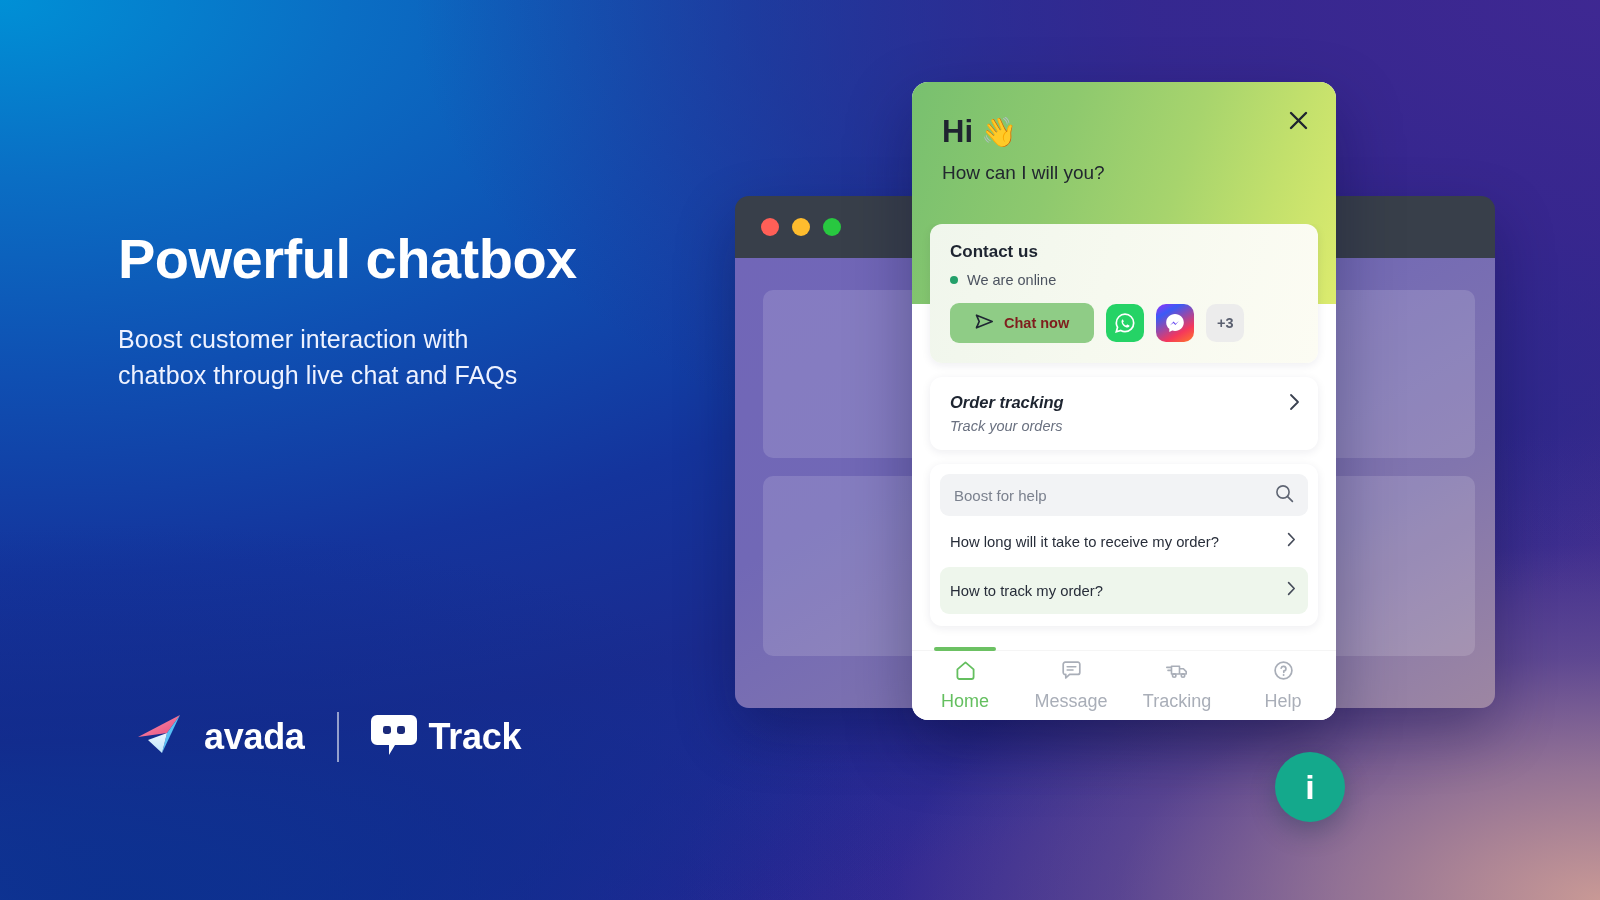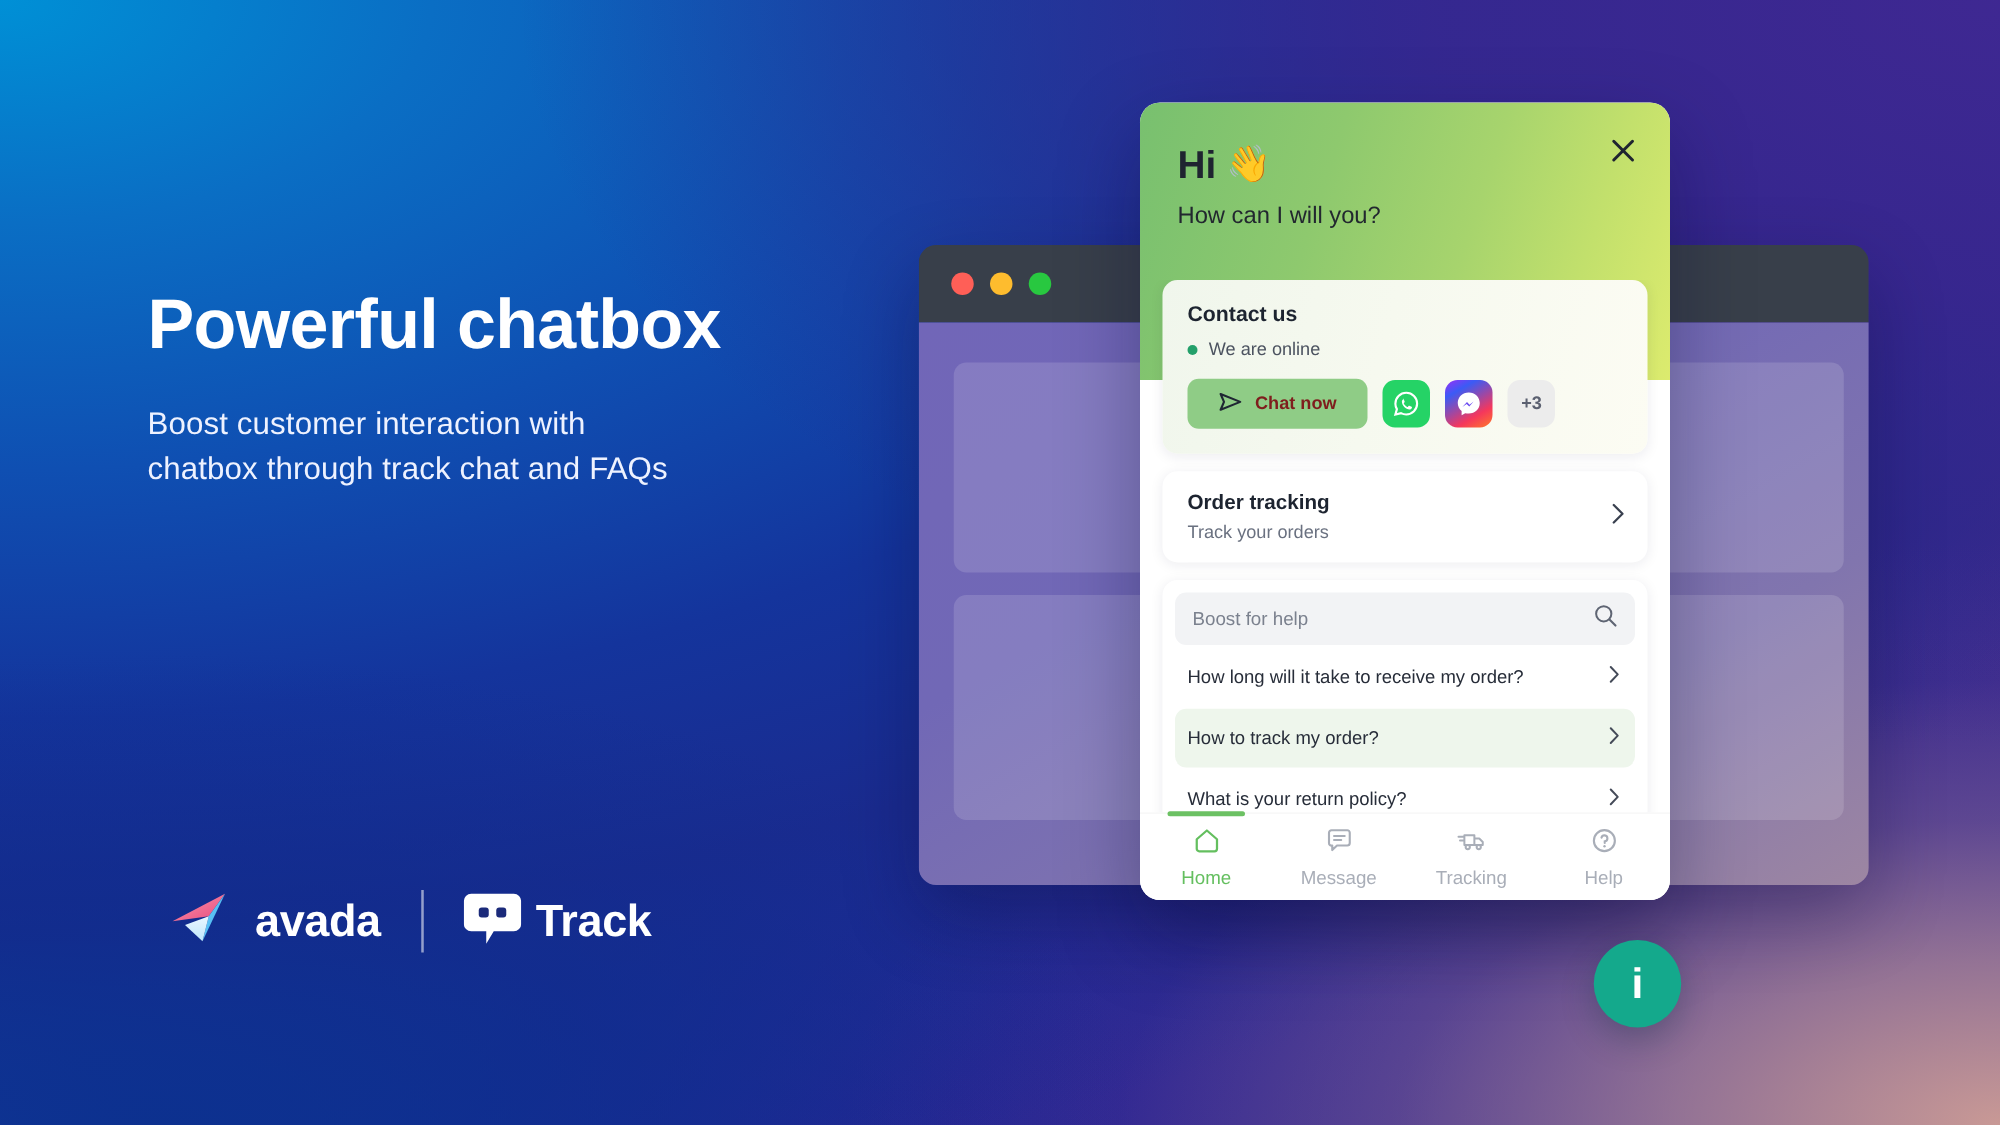--- a/index.html
+++ b/index.html
@@ -146,22 +146,23 @@
   .chan-wa { background: #25d366; }
   .chan-msg { background: linear-gradient(150deg, #9b2ff7 0%, #3b5bf5 24%, #f5375c 72%, #ff7a29 100%); }
   .chan-more {
     background: #ececec; color: #5b6070;
     font-size: 14.5px; font-weight: 600;
   }
 
   .card-order {
     margin-top: 14px;
     padding: 16px 18px 16px 20px;
-    display: flex; align-items: center; justify-content: space-between;
+    display: flex; justify-content: space-between;
     cursor: pointer;
+    font-style: italic;
   }
   .order-title { font-size: 16.5px; font-weight: 700; color: #1d2430; }
   .order-sub { margin-top: 6px; font-size: 14.5px; color: #6a7180; }
 
   .card-faq { margin-top: 14px; padding: 10px 10px 12px 10px; }
   .search-box {
     height: 42px; background: #f2f3f5; border-radius: 9px;
     display: flex; align-items: center; justify-content: space-between;
     padding: 0 14px; cursor: text;
   }
@@ -178,21 +179,21 @@
     position: absolute; left: 0; right: 0; bottom: 0;
     height: 70px; background: #ffffff;
     display: flex; align-items: center;
     border-top: 1px solid rgba(0,0,0,0.04);
   }
   .nav-item {
     flex: 1; position: relative;
     display: flex; flex-direction: column; align-items: center; gap: 5px;
     cursor: pointer;
   }
-  .nav-label { font-size: 15px; color: #a9aeb8; }
+  .nav-label { font-size: 18px; color: #a9aeb8; }
   .nav-item.active .nav-label { color: #64bf5f; }
   .nav-indicator {
     position: absolute; top: -12px; left: 50%; transform: translateX(-50%);
     width: 62px; height: 4px; border-radius: 3px; background: #6cc163;
   }
 
   
   .fab {
     position: absolute; left: 1275px; top: 752px;
     width: 70px; height: 70px; border-radius: 50%;
@@ -209,21 +210,21 @@
 <div class="stage">
   <div class="bg-base"></div>
   <div class="bg-purple-tr"></div>
   <div class="bg-blue-bl"></div>
   <div class="bg-warm-br"></div>
 
   <div class="copy">
     <div class="headline">Powerful chatbox</div>
     <div class="subhead">
       <div>Boost customer interaction with</div>
-      <div>chatbox through track chat and FAQs</div>
+      <div>chatbox through live chat and FAQs</div>
     </div>
   </div>
 
   <div class="logos">
     <div class="logo-group">
       <span>
         <svg width="56" height="44" viewBox="0 0 56 44">
           <defs>
             <linearGradient id="gp1" x1="0" y1="0" x2="1" y2="1">
               <stop offset="0%" stop-color="#ff9aa8"></stop>
@@ -350,28 +351,20 @@
           </span>
         </div>
         <div class="faq-item active">
           <span class="faq-text">How to track my order?</span>
           <span>
             <svg width="9" height="15" viewBox="0 0 9 15">
                 <path d="M1.6 1.6 L7.2 7.5 L1.6 13.4" fill="none" stroke="#454b59" stroke-width="1.6" stroke-linecap="round" stroke-linejoin="round"></path>
               </svg>
           </span>
         </div>
-        <div class="faq-item">
-          <span class="faq-text">What is your return policy?</span>
-          <span>
-            <svg width="9" height="15" viewBox="0 0 9 15">
-                <path d="M1.6 1.6 L7.2 7.5 L1.6 13.4" fill="none" stroke="#454b59" stroke-width="1.6" stroke-linecap="round" stroke-linejoin="round"></path>
-              </svg>
-          </span>
-        </div>
       </div>
     </div>
 
     <div class="widget-nav">
       <div class="nav-item active">
         <span class="nav-indicator"></span>
         <span>
           <svg width="23" height="23" viewBox="0 0 23 23">
             <path d="M3.4 10.4 L11.5 3.4 L19.6 10.4 V18 A2 2 0 0 1 17.6 20 H5.4 A2 2 0 0 1 3.4 18 Z" fill="none" stroke="#64bf5f" stroke-width="1.8" stroke-linejoin="round"></path>
           </svg>

